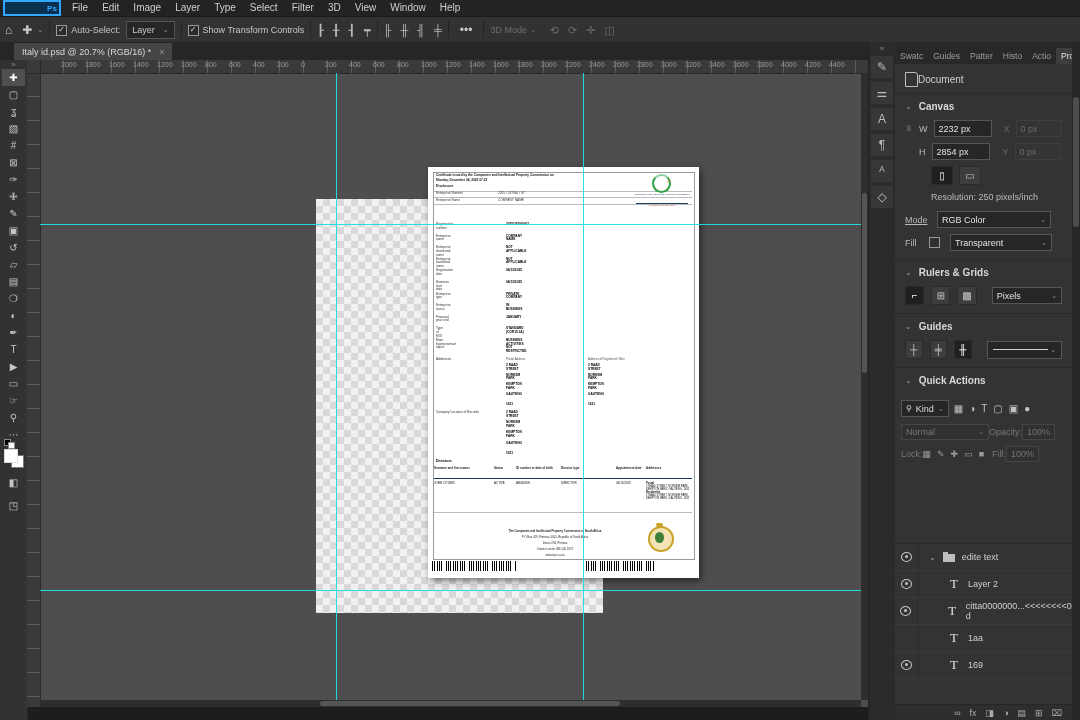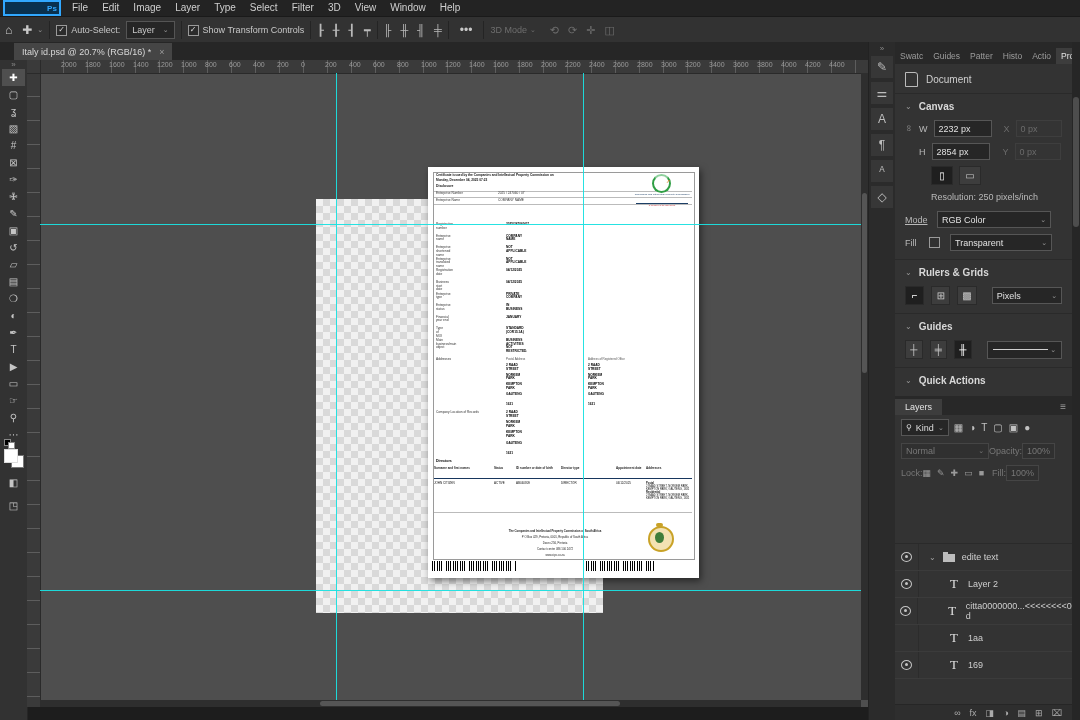--- a/index.html
+++ b/index.html
@@ -93,21 +93,21 @@
   #collapsed-col{position:absolute;left:868px;top:42px;width:27px;height:678px;background:#2b2b2b;
                  border-left:1px solid #222;display:flex;flex-direction:column;align-items:center;padding-top:2px;box-sizing:border-box;}
   .ccol-exp{color:#8a8a8a;font-size:8px;height:10px;}
   .cico{width:22px;height:22px;margin:2px 0;display:flex;align-items:center;justify-content:center;
         color:#bdbdbd;font-size:12px;background:#373737;}
   #panels{position:absolute;left:895px;top:42px;width:177px;height:678px;background:#333333;}
   #ptabs{height:22px;background:#282828;display:flex;align-items:flex-end;color:#9c9c9c;font-size:8.5px;}
   .ptab{padding:3px 5px;}
   .ptab.active{background:#3d3d3d;color:#e3e3e3;}
   .pmenu{margin-left:auto;color:#9c9c9c;padding:0 6px 3px 0;font-size:10px;}
-  .docrow{display:flex;align-items:center;gap:8px;color:#cfcfcf;font-size:10px;padding:8px 10px 6px;}
+  .docrow{display:flex;align-items:center;color:#cfcfcf;font-size:10px;padding:8px 10px 6px;}
   .docicon{width:11px;height:13px;border:1px solid #bbb;border-top-right-radius:3px;}
   .pdiv{height:1px;background:#2a2a2a;}
   .sechead{display:flex;gap:7px;color:#d8d8d8;font-size:10px;font-weight:bold;padding:7px 10px 5px;align-items:center;}
   .sechead .car{color:#999;font-size:8px;font-weight:normal;}
   .prow{display:flex;align-items:center;gap:6px;padding:3px 10px;color:#b9b9b9;font-size:9px;}
   .pin{background:#262626;border:1px solid #565656;color:#e0e0e0;font-size:9px;height:15px;
        display:inline-flex;align-items:center;padding:0 4px;}
   .pin.dis{color:#6b6b6b;border-color:#3e3e3e;background:#343434;}
   .pbtn{width:20px;height:17px;background:#3d3d3d;border:1px solid #2a2a2a;color:#c9c9c9;font-size:10px;
         display:inline-flex;align-items:center;justify-content:center;}
@@ -504,24 +504,20 @@
         <span class="pbtn pressed">╫</span>
       </div>
     <div class="pdiv" style="margin-top:5px;"></div>
 
     <div class="sechead">
       <span class="car">⌄</span>
       <span>Quick Actions</span>
     </div>
 
     <div style="position:absolute;left:0;top:354px;right:0;bottom:0;">
-      <div id="ltabs">
-        <span class="ltab">Layers</span>
-        <span class="pmenu">≡</span>
-      </div>
       <div id="lfilter">
         <span class="kindbox">
           <span style="font-size:8px;">⚲</span>
           <span>Kind</span>
           <span style="font-size:7px;color:#999;">⌄</span>
         </span>
         <span id="filter-icons" style="display:flex;gap:6px;">
             <span class="fico">▦</span>
             <span class="fico">◑</span>
             <span class="fico">T</span>

